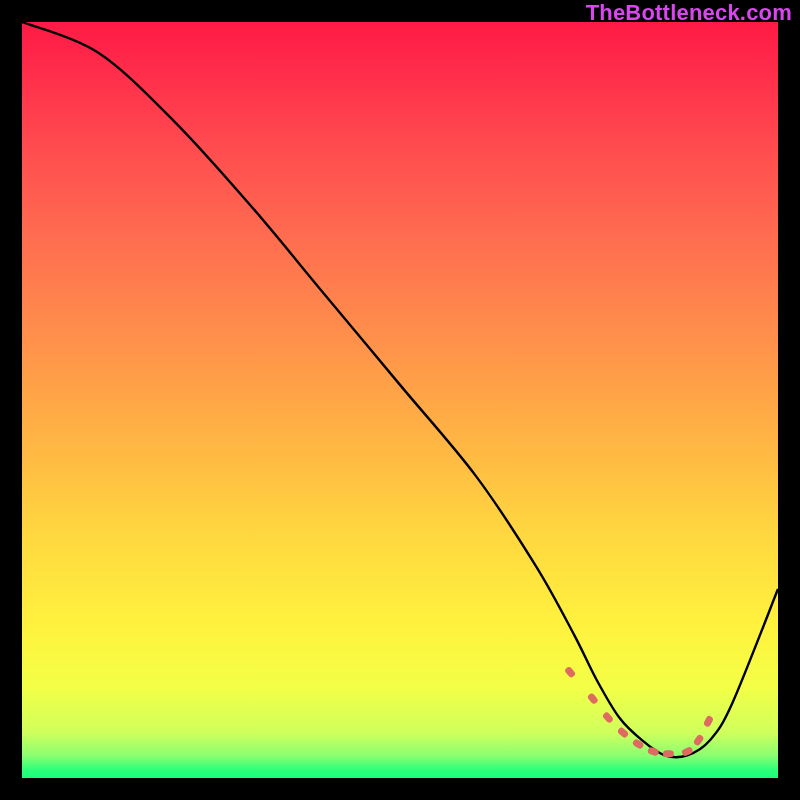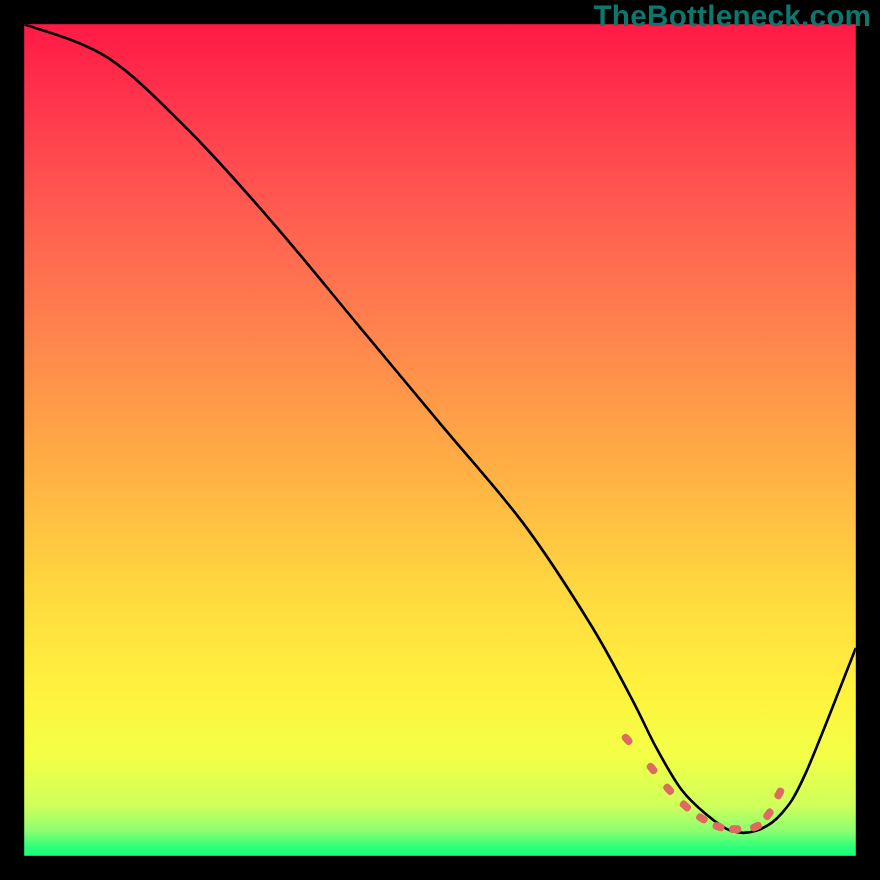--- a/index.html
+++ b/index.html
@@ -30,22 +30,22 @@
       #cfff5c 94%,
       #8cff70 97%,
       #2aff7a 99%,
       #19ff7b 100%
     );
   }
   .watermark {
     position: absolute;
     top: 0px;
     right: 8px;
-    color: #0f766e;
-    font-size: 27px;
+    color: #d946ef;
+    font-size: 22px;
     font-weight: 600;
     letter-spacing: 0.2px;
     font-family: Arial, Helvetica, sans-serif;
   }
   svg.curve {
     position: absolute;
     left: 0;
     top: 0;
     width: 756px;
     height: 756px;

